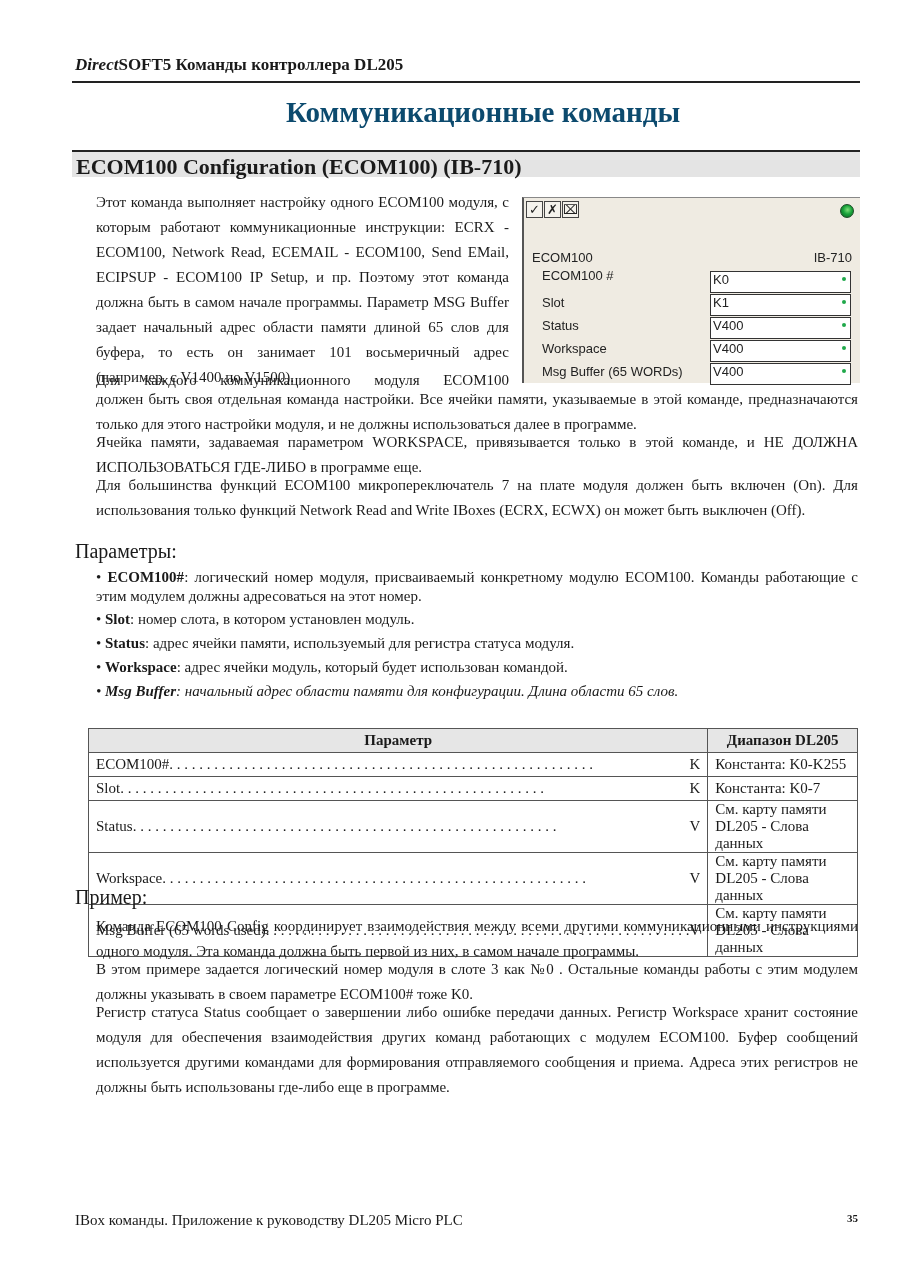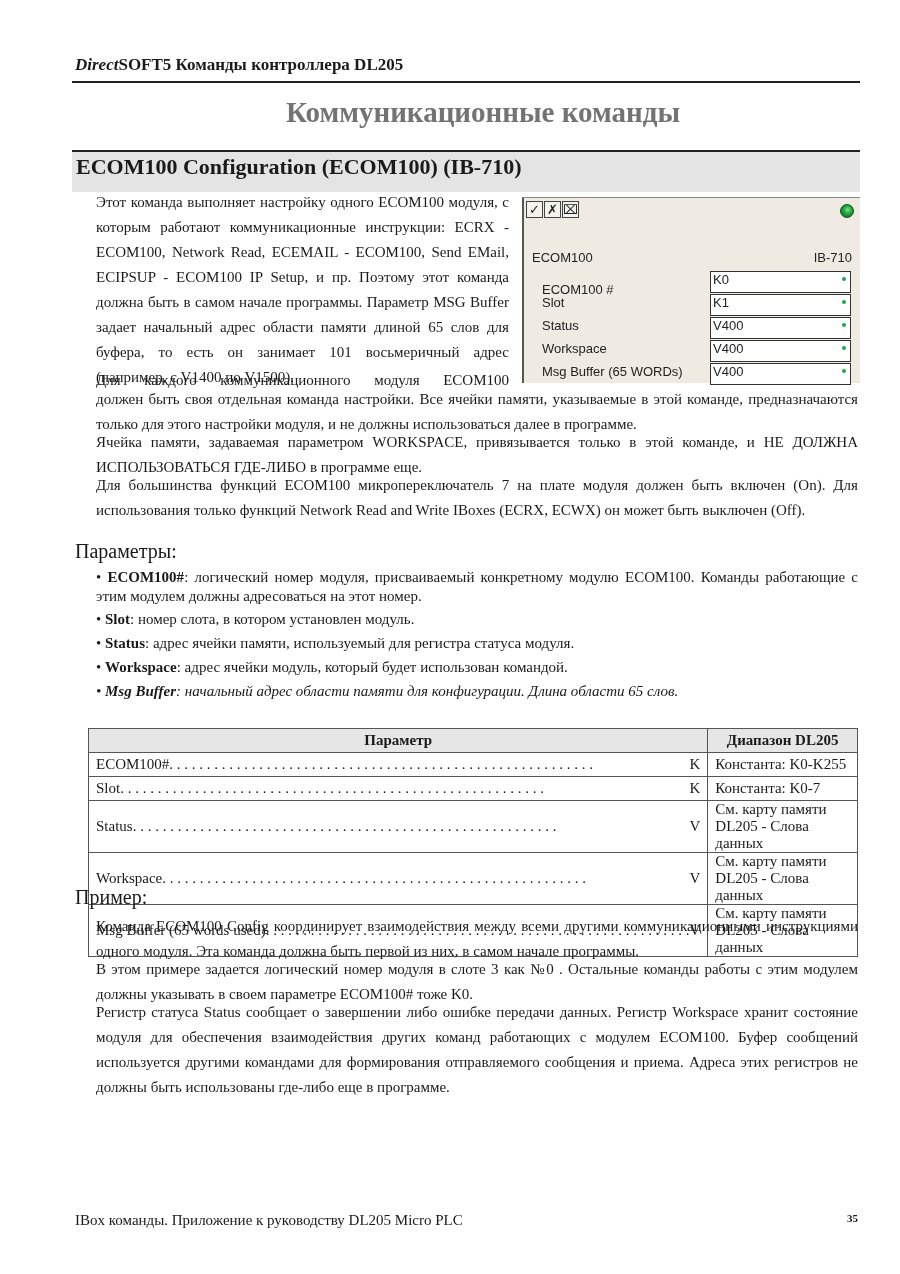--- a/index.html
+++ b/index.html
@@ -5,23 +5,23 @@
   html, body { margin: 0; padding: 0; background: #ffffff; }
   body { width: 900px; height: 1274px; position: relative; overflow: hidden;
          font-family: "Liberation Serif", serif; color: #1a1a1a; }
 
   .running-header { position: absolute; left: 75px; top: 55px; font-size: 17px; font-weight: bold; }
   .running-header i { font-style: italic; }
   .header-rule { position: absolute; left: 72px; top: 81px; width: 788px; height: 2px; background: #222; }
 
   .chapter-title { position: absolute; left: 0; width: 900px; top: 96px; text-align: center;
                    padding-left: 66px; box-sizing: border-box;
-                   font-size: 29px; font-weight: bold; color: #737373; }
+                   font-size: 29px; font-weight: bold; color: #0c4a6e; }
 
-  .section-bar { position: absolute; left: 72px; top: 150px; width: 788px; height: 42px;
+  .section-bar { position: absolute; left: 72px; top: 150px; width: 788px; height: 27px;
                  background: #e4e4e4; border-top: 2px solid #222; box-sizing: border-box; }
   .section-title { position: absolute; left: 4px; top: 2px; font-size: 22px; font-weight: bold; }
 
   .p { position: absolute; left: 96px; font-size: 15px; line-height: 25px; text-align: justify; }
 
   
   .ibox { position: absolute; left: 522px; top: 197px; width: 338px; height: 186px;
           background: #efebe2; border-left: 2px solid #555; border-top: 1px solid #888; box-sizing: border-box;
           font-family: "Liberation Sans", sans-serif; font-size: 13px; color: #222; }
   .ibox-toolbar { position: absolute; left: 2px; top: 3px; display: flex; }
@@ -74,21 +74,21 @@
 <div class="ibox">
   <div class="ibox-toolbar">
     <div class="tb-btn">✓</div>
     <div class="tb-btn">✗</div>
     <div class="tb-btn">⌧</div>
   </div>
   <div class="led"></div>
   <div class="ibox-type">ECOM100</div>
   <div class="ibox-code">IB-710</div>
 
-  <div class="ibox-row-label" style="top:84px;text-align:center;">ECOM100 #</div>
+  <div class="ibox-row-label" style="top:70px;text-align:center;">ECOM100 #</div>
   <div class="ibox-field" style="top:73px;"><span>K0</span><span class="dot"></span></div>
 
   <div class="ibox-row-label" style="top:97px;">Slot</div>
   <div class="ibox-field" style="top:96px;"><span>K1</span><span class="dot"></span></div>
 
   <div class="ibox-row-label" style="top:120px;">Status</div>
   <div class="ibox-field" style="top:119px;"><span>V400</span><span class="dot"></span></div>
 
   <div class="ibox-row-label" style="top:143px;">Workspace</div>
   <div class="ibox-field" style="top:142px;"><span>V400</span><span class="dot"></span></div>

